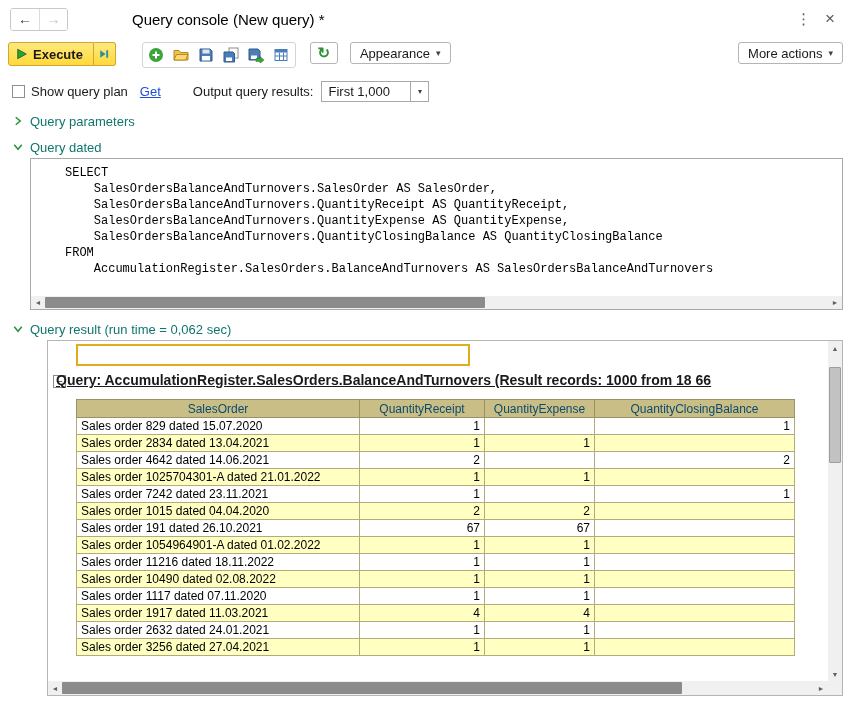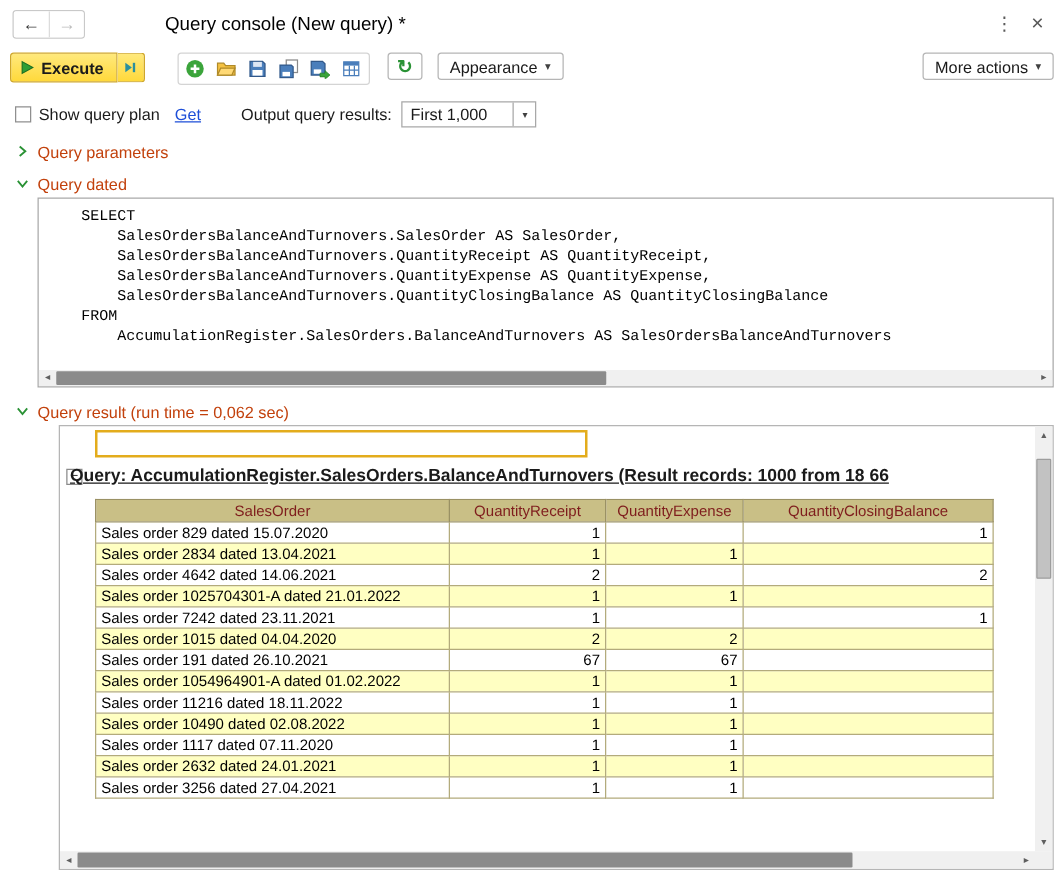--- a/index.html
+++ b/index.html
@@ -36,40 +36,40 @@
   
   .options { position:absolute; top:80px; left:12px; right:8px; height:22px; display:flex; align-items:center; }
   .checkbox { width:13px; height:13px; border:1px solid #8f8f8f; background:#fff; margin-right:6px; cursor:pointer; }
   .get-link { margin-left:12px; color:#1d4ed8; text-decoration:underline; cursor:pointer; }
   .out-label { margin-left:32px; }
   .combo { margin-left:8px; display:flex; height:21px; border:1px solid #a8a8a8; background:#fff; cursor:pointer; }
   .combo-val { width:88px; padding:2px 6px; white-space:nowrap; }
   .combo-arrow { width:18px; border-left:1px solid #a8a8a8; display:flex; align-items:center; justify-content:center; font-size:8px; color:#404040; }
 
   
-  .section-hdr { position:absolute; left:12px; display:flex; align-items:center; gap:6px; color:#c2410c; cursor:pointer; height:18px; }
+  .section-hdr { position:absolute; left:12px; display:flex; align-items:center; gap:6px; color:#0f766e; cursor:pointer; height:18px; }
   .sec-params { top:112px; } .sec-text { top:138px; } .sec-result { top:320px; }
 
   
   .code-box { position:absolute; top:158px; left:30px; width:813px; height:152px; border:1px solid #a9a9a9; background:#fff; overflow:hidden; }
   .code-box pre { font-family:"Liberation Mono","DejaVu Sans Mono",monospace; font-size:12px; line-height:16px; padding:6px 0 0 34px; color:#000; }
   .hscroll { position:absolute; left:0; right:0; bottom:0; height:13px; background:#f0f0f0; display:flex; align-items:center; }
   .scroll-arrow { width:14px; height:13px; display:flex; align-items:center; justify-content:center; font-size:7px; color:#5f5f5f; cursor:pointer; }
   .hthumb { height:11px; background:#8b8b8b; border-radius:1px; cursor:pointer; }
   .code-thumb { width:440px; }
 
   
   .result-box { position:absolute; top:340px; left:47px; width:796px; height:356px; border:1px solid #b5b5b5; background:#fff; overflow:hidden; }
   .sel-cell { position:absolute; top:3px; left:28px; width:394px; height:22px; border:2px solid #e3ac1c; background:#fff; }
   .result-caption { position:absolute; top:31px; left:8px; right:16px; font-size:14px; font-weight:bold; text-decoration:underline; white-space:nowrap; overflow:hidden; }
   .minus-box { position:absolute; top:34px; left:5px; width:13px; height:13px; border:1px solid #8a8a8a; background:#fff;
     display:flex; align-items:center; justify-content:center; font-size:11px; line-height:11px; color:#333; cursor:pointer; }
   .table-wrap { position:absolute; top:58px; left:28px; width:722px; height:284px; overflow:hidden; }
   table { border-collapse:collapse; table-layout:fixed; width:718px; }
-  th { background:#c9bf86; border:1px solid #9a9164; font-weight:normal; font-size:12px; height:18px; text-align:center; color:#7f1d1d; overflow:hidden; }
+  th { background:#c9bf86; border:1px solid #9a9164; font-weight:normal; font-size:12px; height:18px; text-align:center; color:#0c4a6e; overflow:hidden; }
   td { border:1px solid #b3ab7c; font-size:12px; height:17px; padding:0 4px; white-space:nowrap; overflow:hidden; color:#000; }
   th:nth-child(1){ width:283px; } th:nth-child(2){ width:125px; } th:nth-child(3){ width:110px; } th:nth-child(4){ width:200px; }
   td.num { text-align:right; }
   tbody tr:nth-child(odd){ background:#ffffff; }
   tbody tr:nth-child(even){ background:#ffffc2; }
 
   .vscroll { position:absolute; top:0; right:0; bottom:14px; width:14px; background:#f0f0f0; }
   .vscroll .scroll-arrow { width:14px; height:14px; }
   .vscroll .down { position:absolute; bottom:0; }
   .vthumb { position:absolute; top:26px; left:1px; width:12px; height:96px; background:#c2c2c2; border:1px solid #9d9d9d; border-radius:1px; cursor:pointer; }
@@ -312,20 +312,26 @@
               <td class="num">1</td>
               <td class="num"></td>
             </tr>
             <tr>
               <td>Sales order 1117 dated 07.11.2020</td>
               <td class="num">1</td>
               <td class="num">1</td>
               <td class="num"></td>
             </tr>
             <tr>
+              <td>Sales order 1917 dated 11.03.2021</td>
+              <td class="num">4</td>
+              <td class="num">4</td>
+              <td class="num"></td>
+            </tr>
+            <tr>
               <td>Sales order 2632 dated 24.01.2021</td>
               <td class="num">1</td>
               <td class="num">1</td>
               <td class="num"></td>
             </tr>
             <tr>
               <td>Sales order 3256 dated 27.04.2021</td>
               <td class="num">1</td>
               <td class="num">1</td>
               <td class="num"></td>

